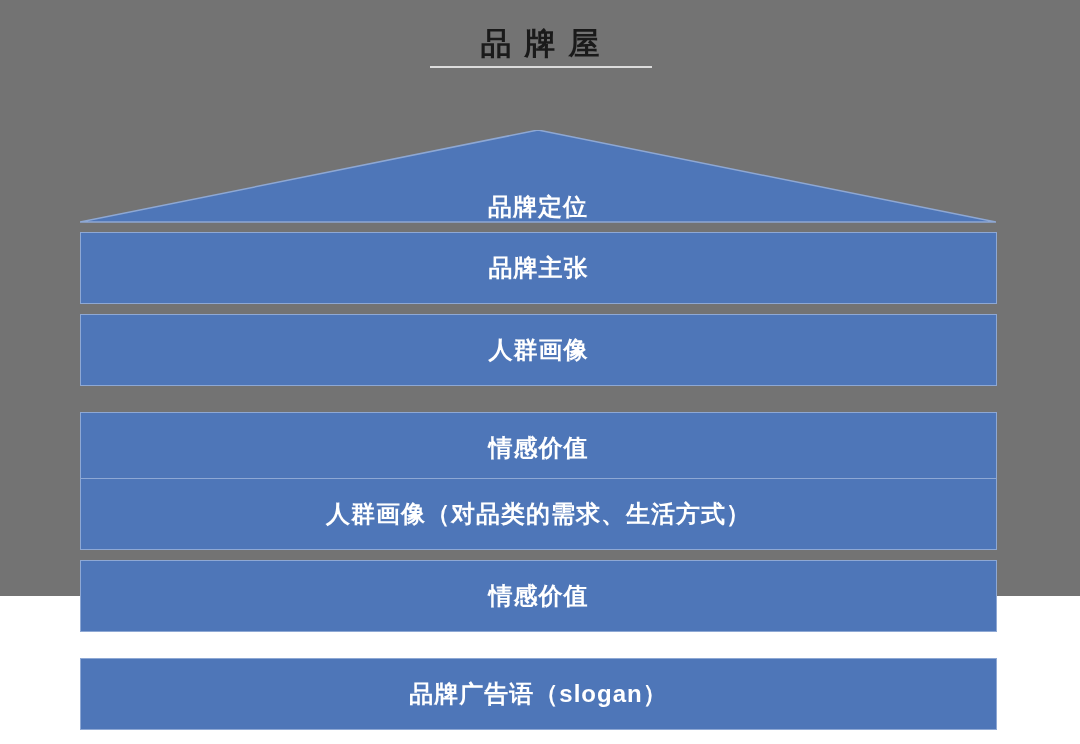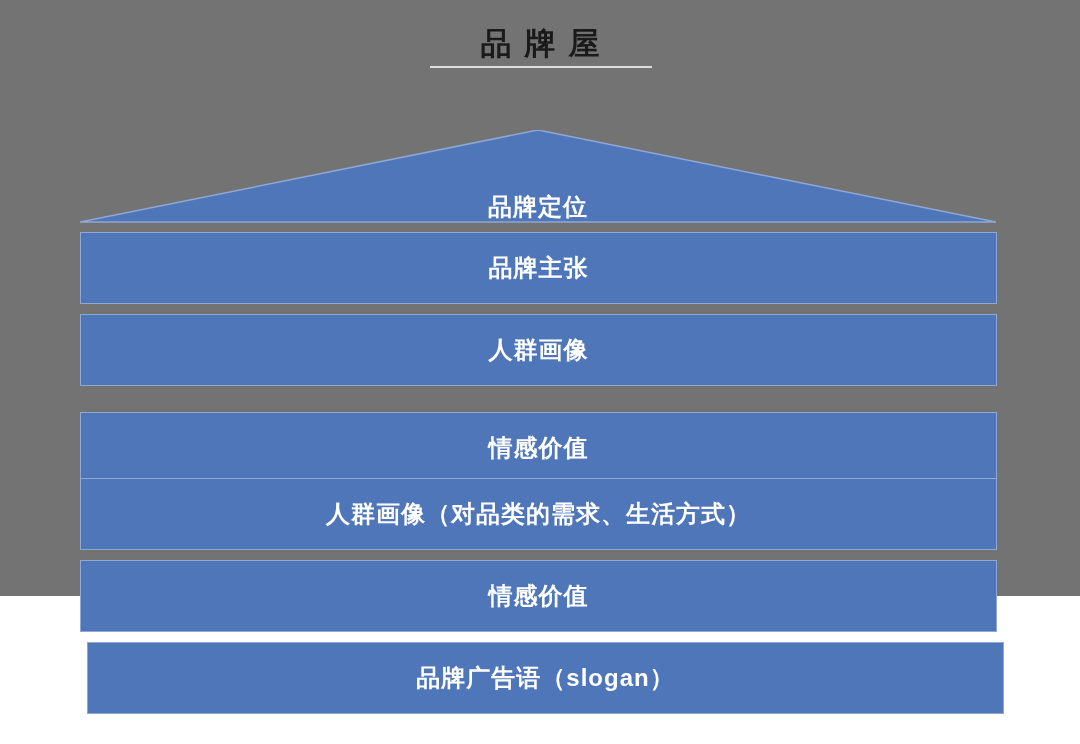--- a/index.html
+++ b/index.html
@@ -111,21 +111,21 @@
   .bar-label {
     display: block;
     white-space: nowrap;
   }
 
   .bar-0 { top: 232px; }
   .bar-1 { top: 314px; }
   .bar-2 { top: 396px; margin-top: 16px; }
   .bar-3 { top: 478px; }
   .bar-4 { top: 560px; }
-  .bar-5 { top: 642px; margin-left: 7px; }
+  .bar-5 { top: 658px; }
 </style>
 </head>
 <body>
 
 <div id="page">
 
   <div class="title-block">
     <div class="page-title">品牌屋</div>
   </div>
   <div class="title-rule"></div>

